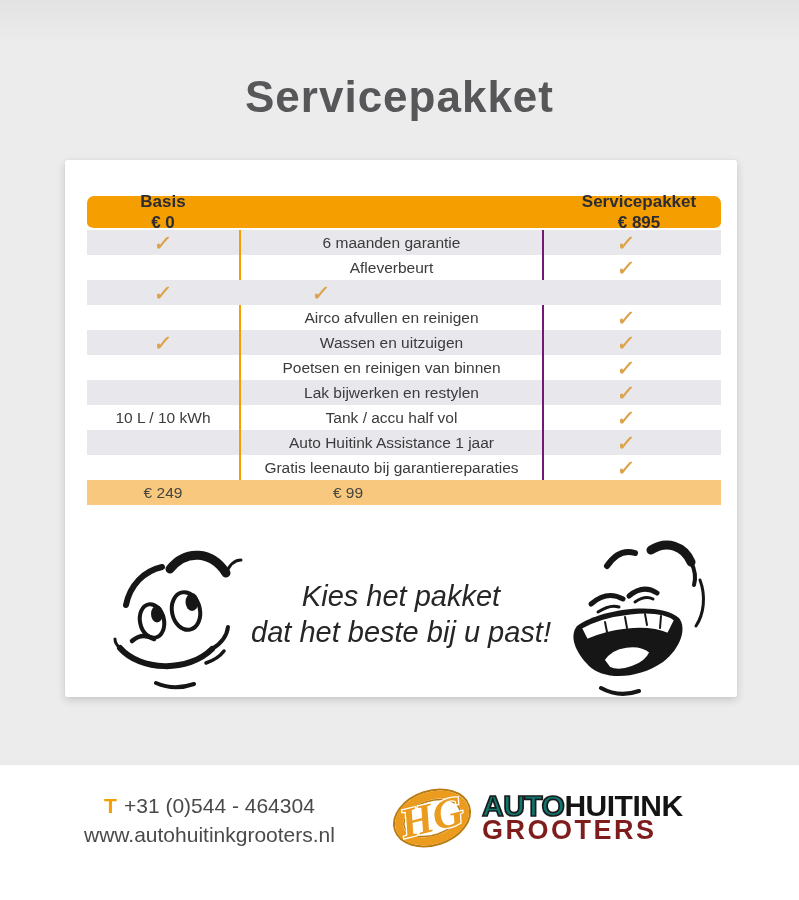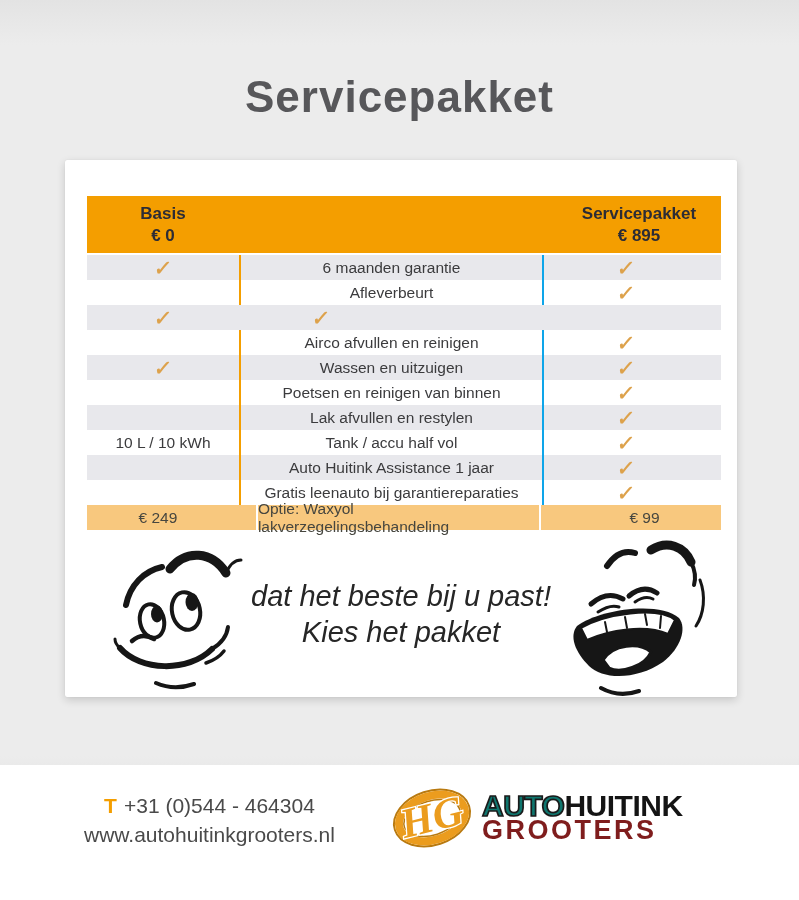--- a/index.html
+++ b/index.html
@@ -18,34 +18,34 @@
   }
   
   .card {
     position:absolute; left:65px; top:160px; width:672px; height:537px;
     background:#ffffff; border-radius:2px;
     box-shadow:0 3px 9px rgba(0,0,0,0.16), 0 0 1px rgba(0,0,0,0.12);
   }
   
   .ptable { position:absolute; left:22px; top:36px; width:634px; }
   .thead {
-    display:flex; align-items:center; height:59px;
-    background:#f49e00; border-bottom:2px solid #ffffff;
+    display:flex; align-items:center; height:34px;
+    background:#f49e00; border-bottom:2px solid #ffffff;border-radius:7px;
   }
   .thead .hcol { text-align:center; font-weight:bold; font-size:17px; color:#2c2c35; line-height:1.25; }
   .hcol.h-basis { width:152px; }
   .hcol.h-mid  { width:318px; }
   .hcol.h-pakket { width:164px; }
   .trow { display:flex; height:25px; }
   .trow.shade-gray { background:#e8e8ec; }
   .trow.shade-white { background:#ffffff; }
   .trow.shade-orange { background:#f8c87e;gap:27px; }
   .cell { display:flex; align-items:center; justify-content:center; }
   .c-basis { width:152px; }
-  .c-label { width:305px; border-left:2px solid #f49e00; border-right:2px solid #0ea5e9; }
+  .c-label { width:305px; border-left:2px solid #f49e00; border-right:2px solid #701a75; }
   .shade-orange .c-label { border-left-color:#ffffff; border-right-color:#ffffff; }
   .txt { font-size:15.5px; color:#3b3b3d; }
   .shade-orange .txt { color:#46463f; }
   .c-pakket { width:164px; }
   .chk { color:#dda24c; font-size:20px; font-weight:bold; transform:skewX(-12deg) rotate(-4deg); }
   
   .face { position:absolute; }
   .face-left  { left:45px;  top:385px; }
   .face-right { left:502px; top:378px; }
   .tagline {
@@ -109,41 +109,40 @@
         <div class="cell c-label txt">Wassen en uitzuigen</div>
         <div class="cell c-pakket chk">✓</div>
       </div>
       <div class="trow shade-white">
         <div class="cell c-basis txt"></div>
         <div class="cell c-label txt">Poetsen en reinigen van binnen</div>
         <div class="cell c-pakket chk">✓</div>
       </div>
       <div class="trow shade-gray">
         <div class="cell c-basis txt"></div>
-        <div class="cell c-label txt">Lak afvullen en restylen</div>
+        <div class="cell c-label txt">Lak bijwerken en restylen</div>
         <div class="cell c-pakket chk">✓</div>
       </div>
       <div class="trow shade-white">
         <div class="cell c-basis txt">10 L / 10 kWh</div>
         <div class="cell c-label txt">Tank / accu half vol</div>
         <div class="cell c-pakket chk">✓</div>
       </div>
       <div class="trow shade-gray">
         <div class="cell c-basis txt"></div>
         <div class="cell c-label txt">Auto Huitink Assistance 1 jaar</div>
         <div class="cell c-pakket chk">✓</div>
       </div>
       <div class="trow shade-white">
         <div class="cell c-basis txt"></div>
         <div class="cell c-label txt">Gratis leenauto bij garantiereparaties</div>
         <div class="cell c-pakket chk">✓</div>
       </div>
       <div class="trow shade-orange">
         <div class="cell c-basis txt">€ 249</div>
-        <div class="cell c-label txt">Optie: Waxyol lakverzegelingsbehandeling</div>
         <div class="cell c-pakket txt">€ 99</div>
       </div>
     </div>
 
     <svg class="face face-left" width="135" height="145" viewBox="0 0 135 145" fill="none" stroke="#161616" stroke-linecap="round">
       <path d="M16 60 C20 40 34 26 52 22" stroke-width="6"></path>
       <path d="M60 24 C76 4 102 6 116 28" stroke-width="9"></path>
       <path d="M116 28 C120 19 126 15 131 15" stroke-width="3"></path>
       <g transform="rotate(-12 42 76)">
         <ellipse cx="42" cy="76" rx="12" ry="17" fill="#ffffff" stroke-width="4"></ellipse>
@@ -155,22 +154,22 @@
       <ellipse cx="82" cy="57" rx="6.5" ry="9" fill="#161616" stroke="none"></ellipse>
       <path d="M22 96 Q32 87 44 94" stroke-width="4.5"></path>
       <path d="M10 103 C30 126 78 128 102 104" stroke-width="6"></path>
       <path d="M10 103 Q5 99 5 94" stroke-width="3"></path>
       <path d="M102 104 C112 98 117 90 118 82" stroke-width="4"></path>
       <path d="M96 118 Q108 114 114 106" stroke-width="3.5"></path>
       <path d="M46 138 Q64 146 84 139" stroke-width="4"></path>
     </svg>
 
     <div class="tagline">
+      <div>Kies het pakket</div>
       <div>dat het beste bij u past!</div>
-      <div>Kies het pakket</div>
     </div>
 
     <svg class="face face-right" width="145" height="160" viewBox="0 0 145 160" fill="none" stroke="#161616" stroke-linecap="round">
       <path d="M40 28 Q52 10 68 15" stroke-width="6"></path>
       <path d="M84 12 C100 2 117 8 124 24" stroke-width="9"></path>
       <path d="M124 24 C128 32 129 40 127 47" stroke-width="4"></path>
       <path d="M133 42 C139 58 137 76 129 88" stroke-width="3"></path>
       <path d="M24 66 Q40 52 56 61" stroke-width="5"></path>
       <path d="M31 74 Q43 66 52 69" stroke-width="3"></path>
       <path d="M62 58 Q76 46 90 55" stroke-width="5"></path>

